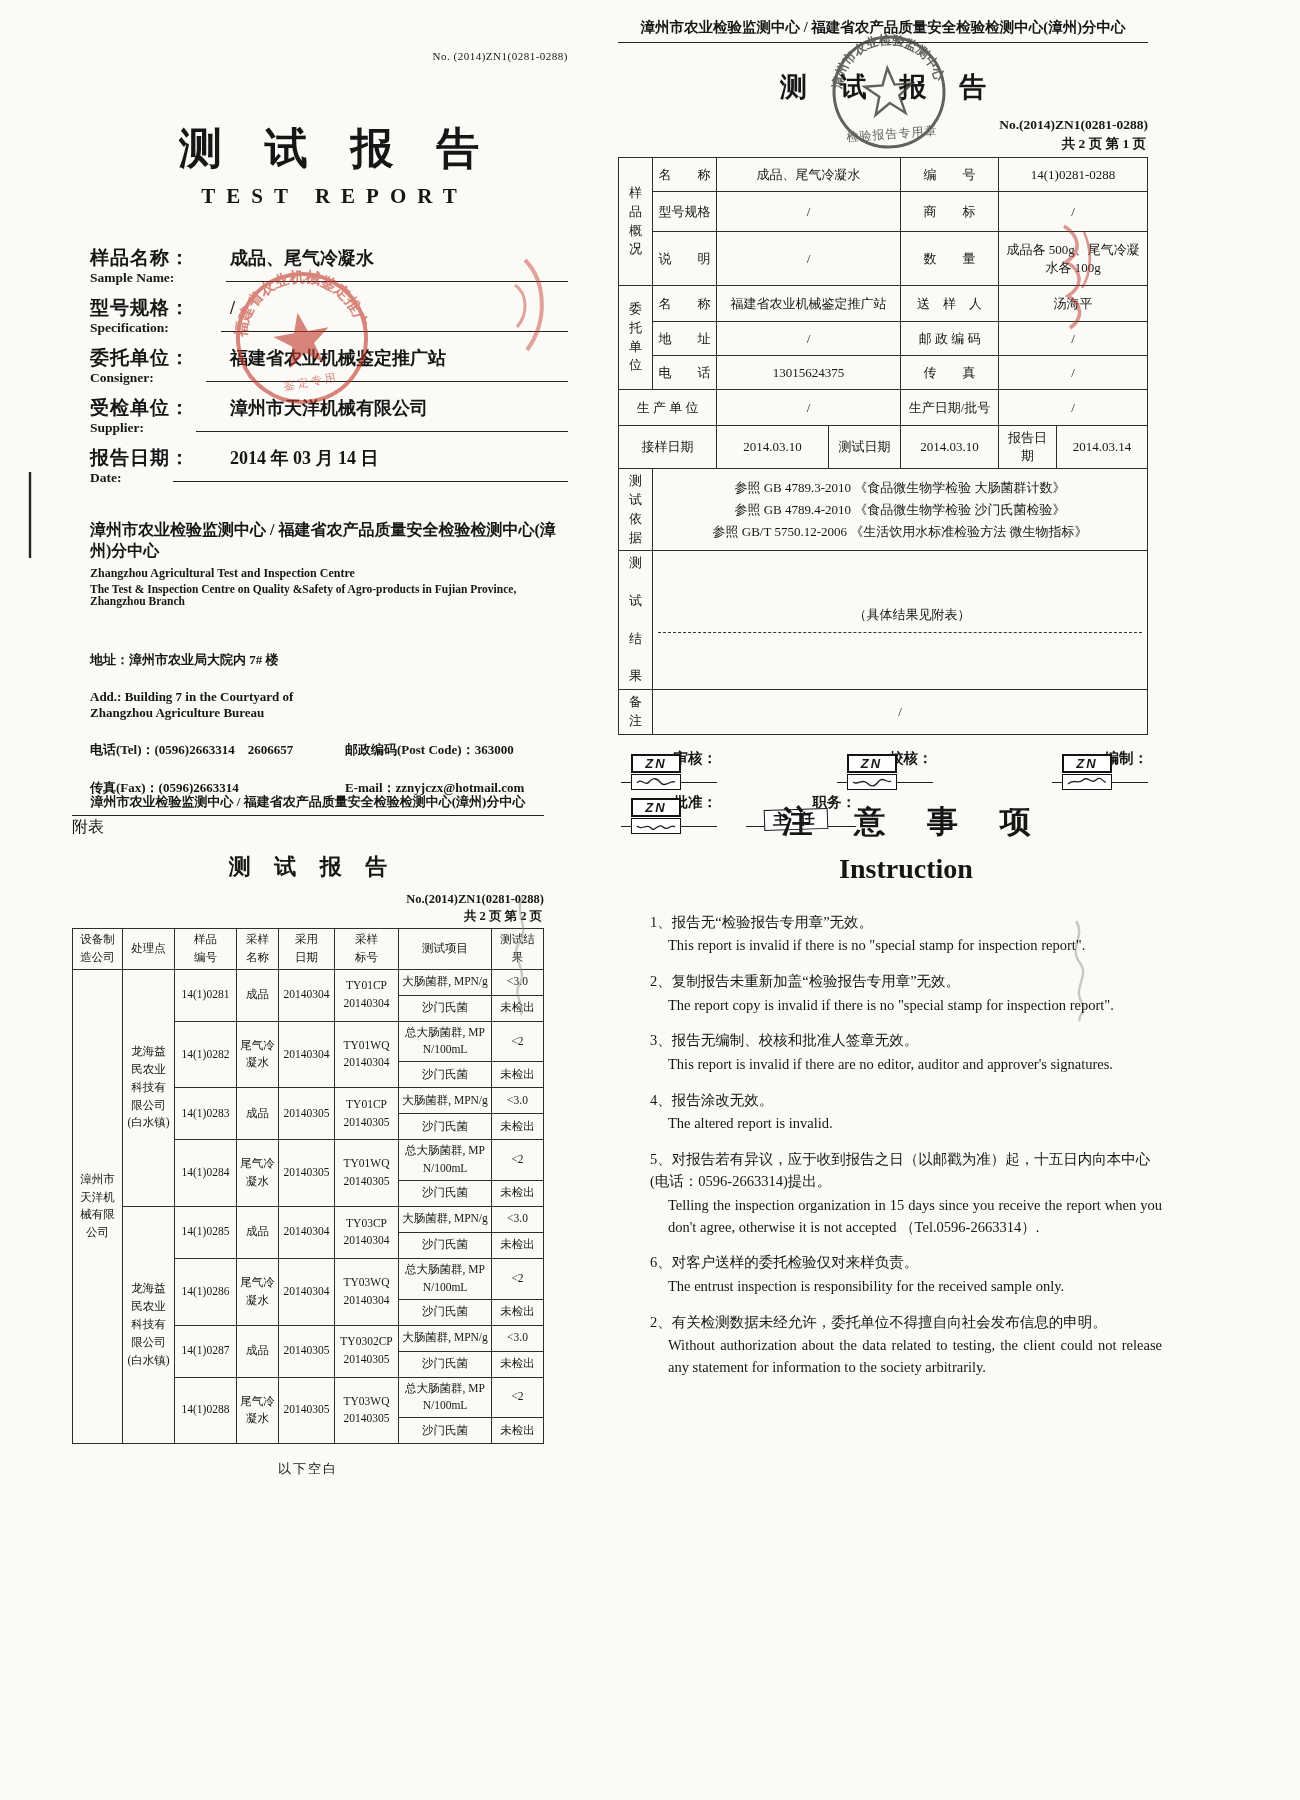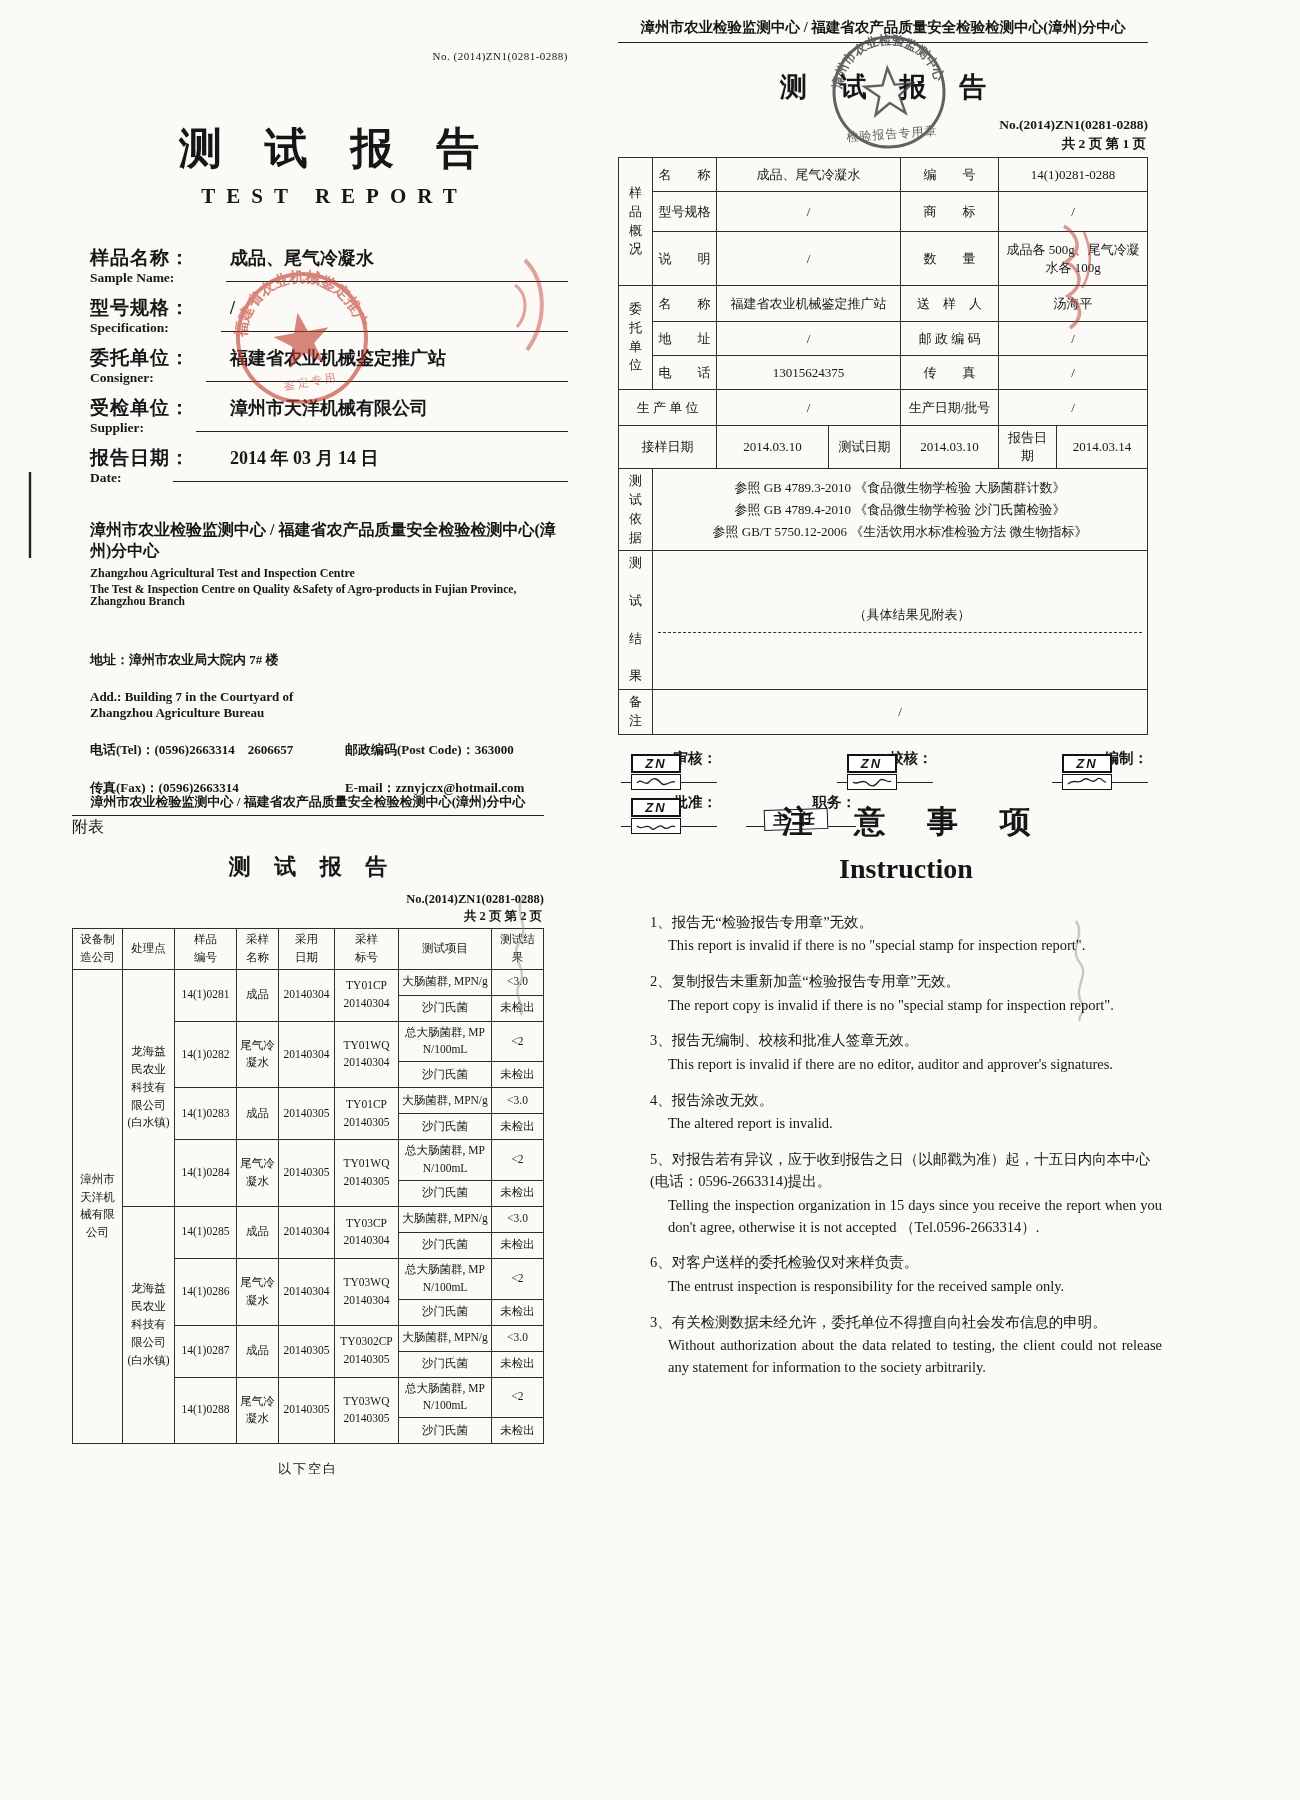--- a/index.html
+++ b/index.html
@@ -536,19 +536,19 @@
         </div>
         <div class="p4-item">
           <div class="cn">5、对报告若有异议，应于收到报告之日（以邮戳为准）起，十五日内向本中心(电话：0596-2663314)提出。</div>
           <div class="en">Telling the inspection organization in 15 days since you receive the report when you don't agree, otherwise it is not accepted （Tel.0596-2663314）.</div>
         </div>
         <div class="p4-item">
           <div class="cn">6、对客户送样的委托检验仅对来样负责。</div>
           <div class="en">The entrust inspection is responsibility for the received sample only.</div>
         </div>
         <div class="p4-item">
-          <div class="cn">3、有关检测数据未经允许，委托单位不得擅自向社会发布信息的申明。</div>
+          <div class="cn">2、有关检测数据未经允许，委托单位不得擅自向社会发布信息的申明。</div>
           <div class="en">Without authorization about the data related to testing, the client could not release any statement for information to the society arbitrarily.</div>
         </div>
       </div>
   </div>
 
 </div>
 
 </body></html>

